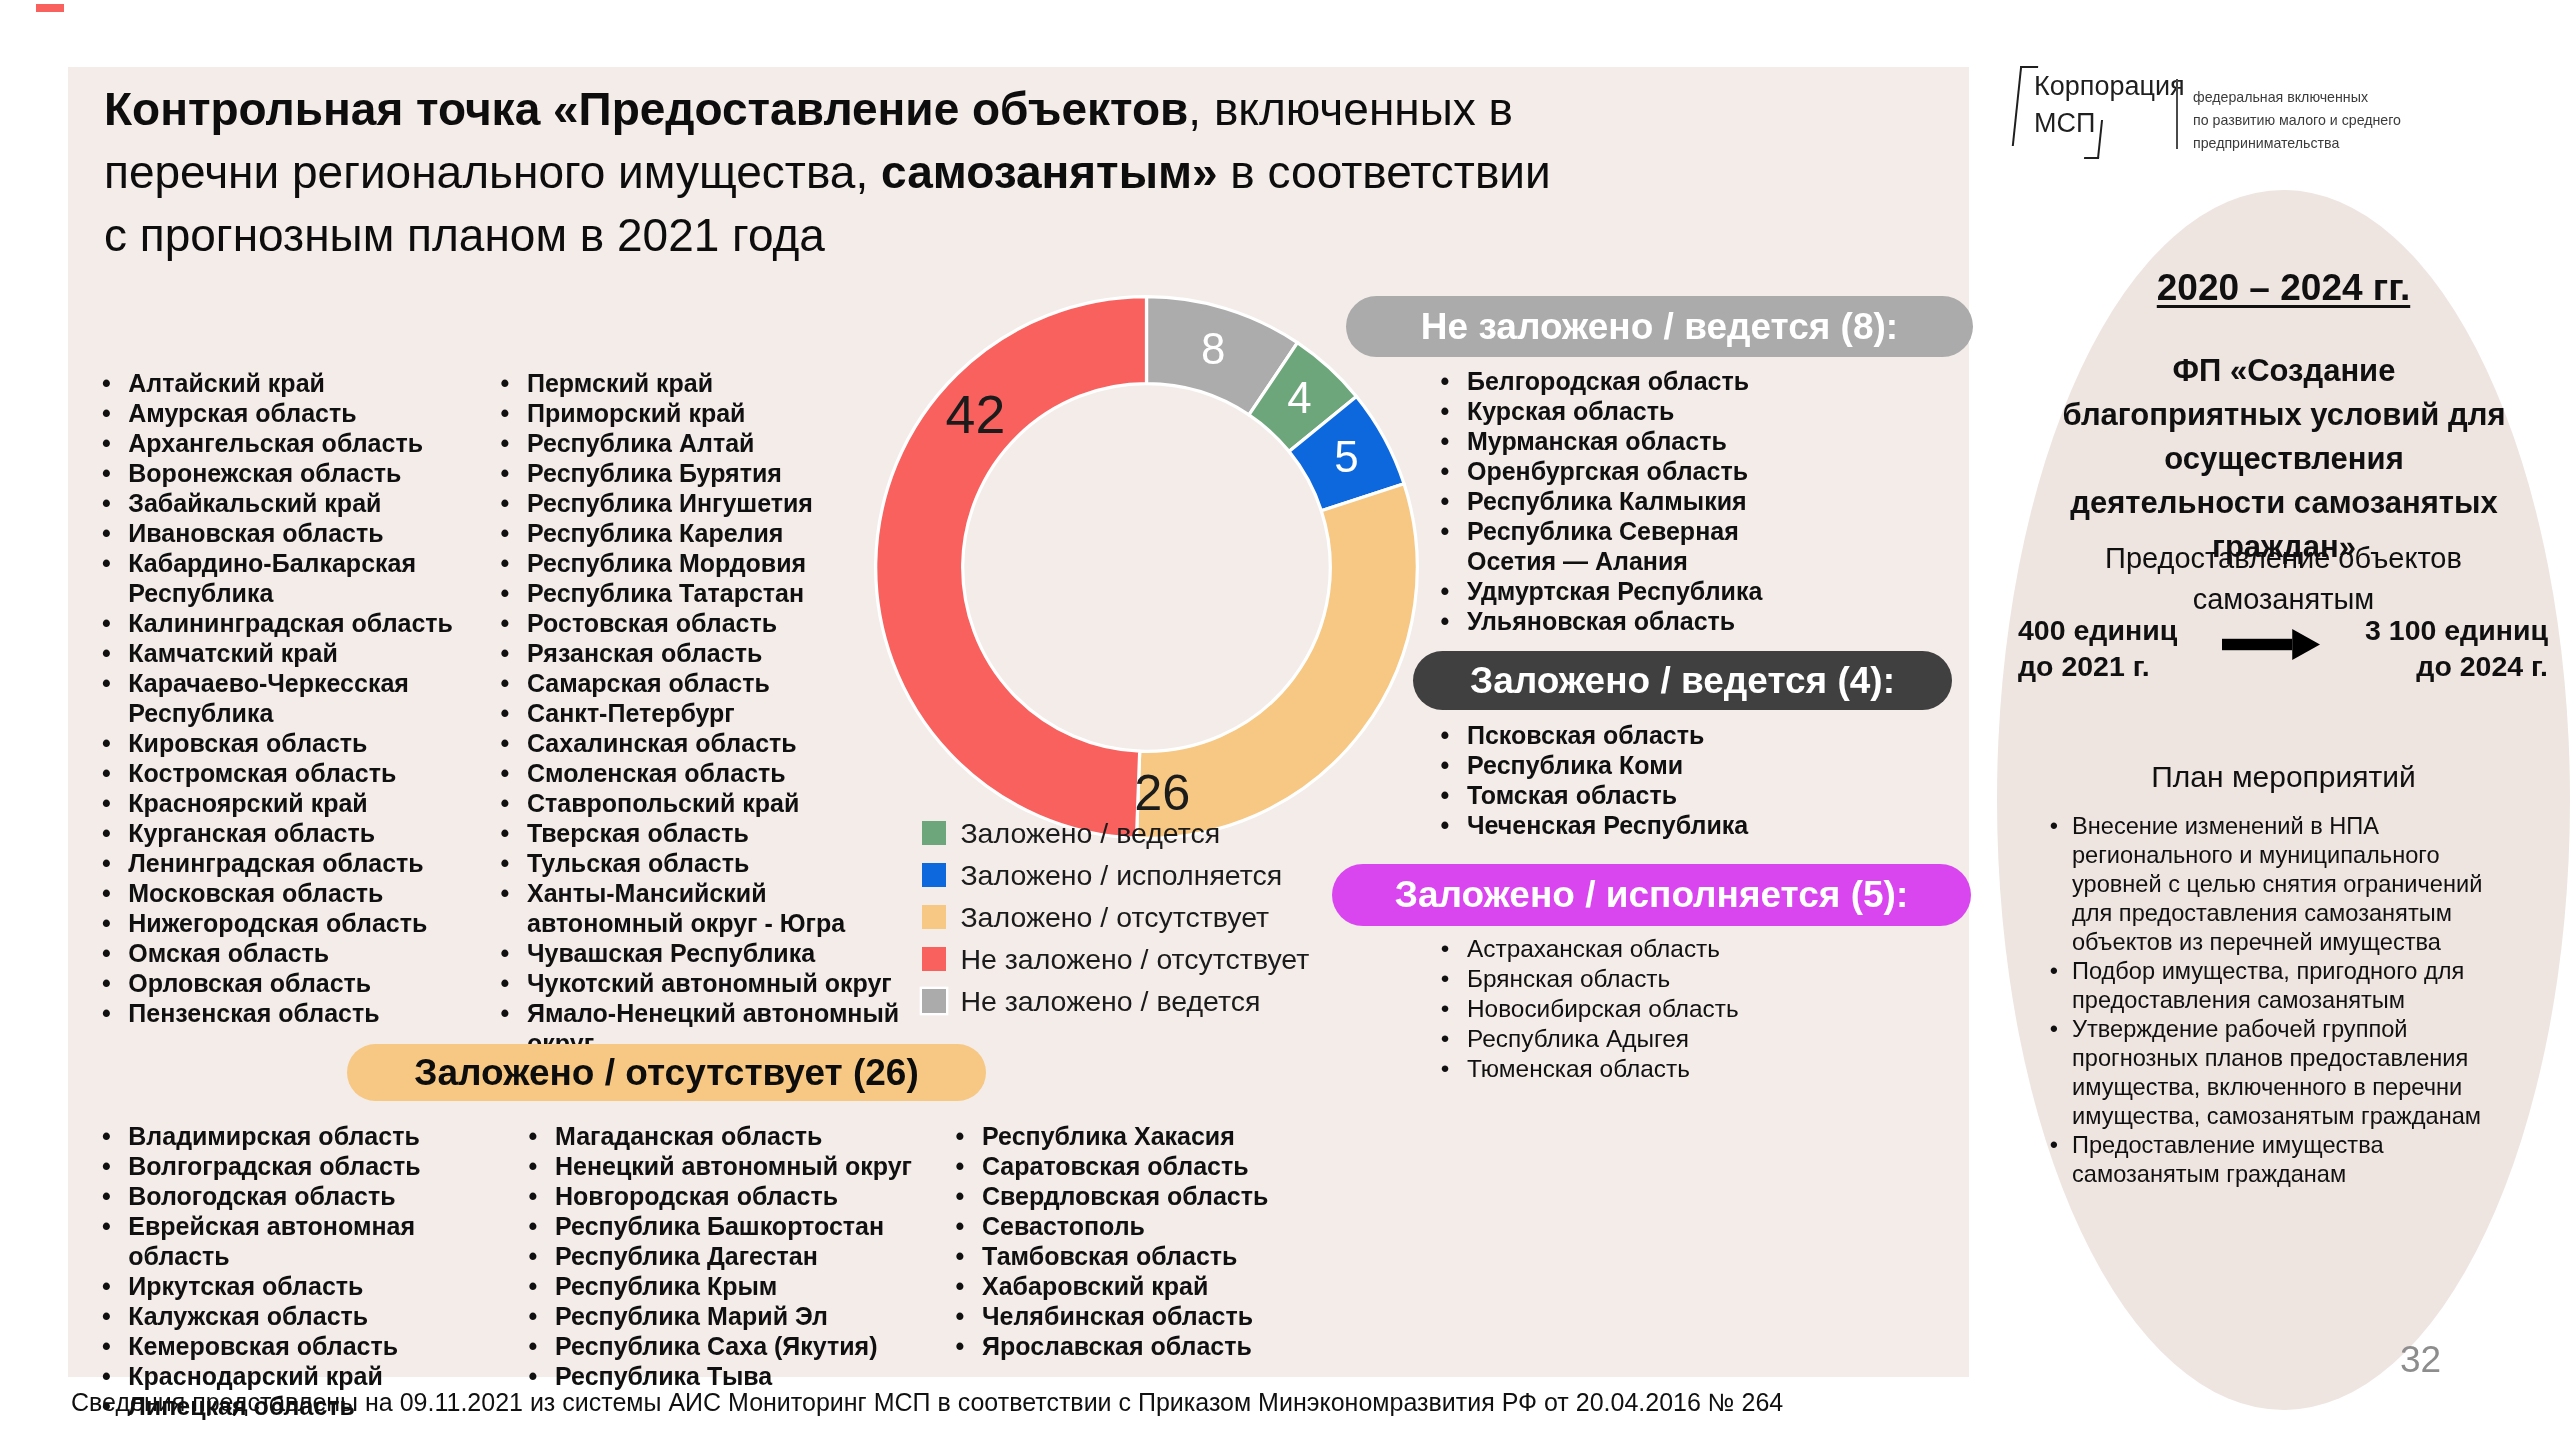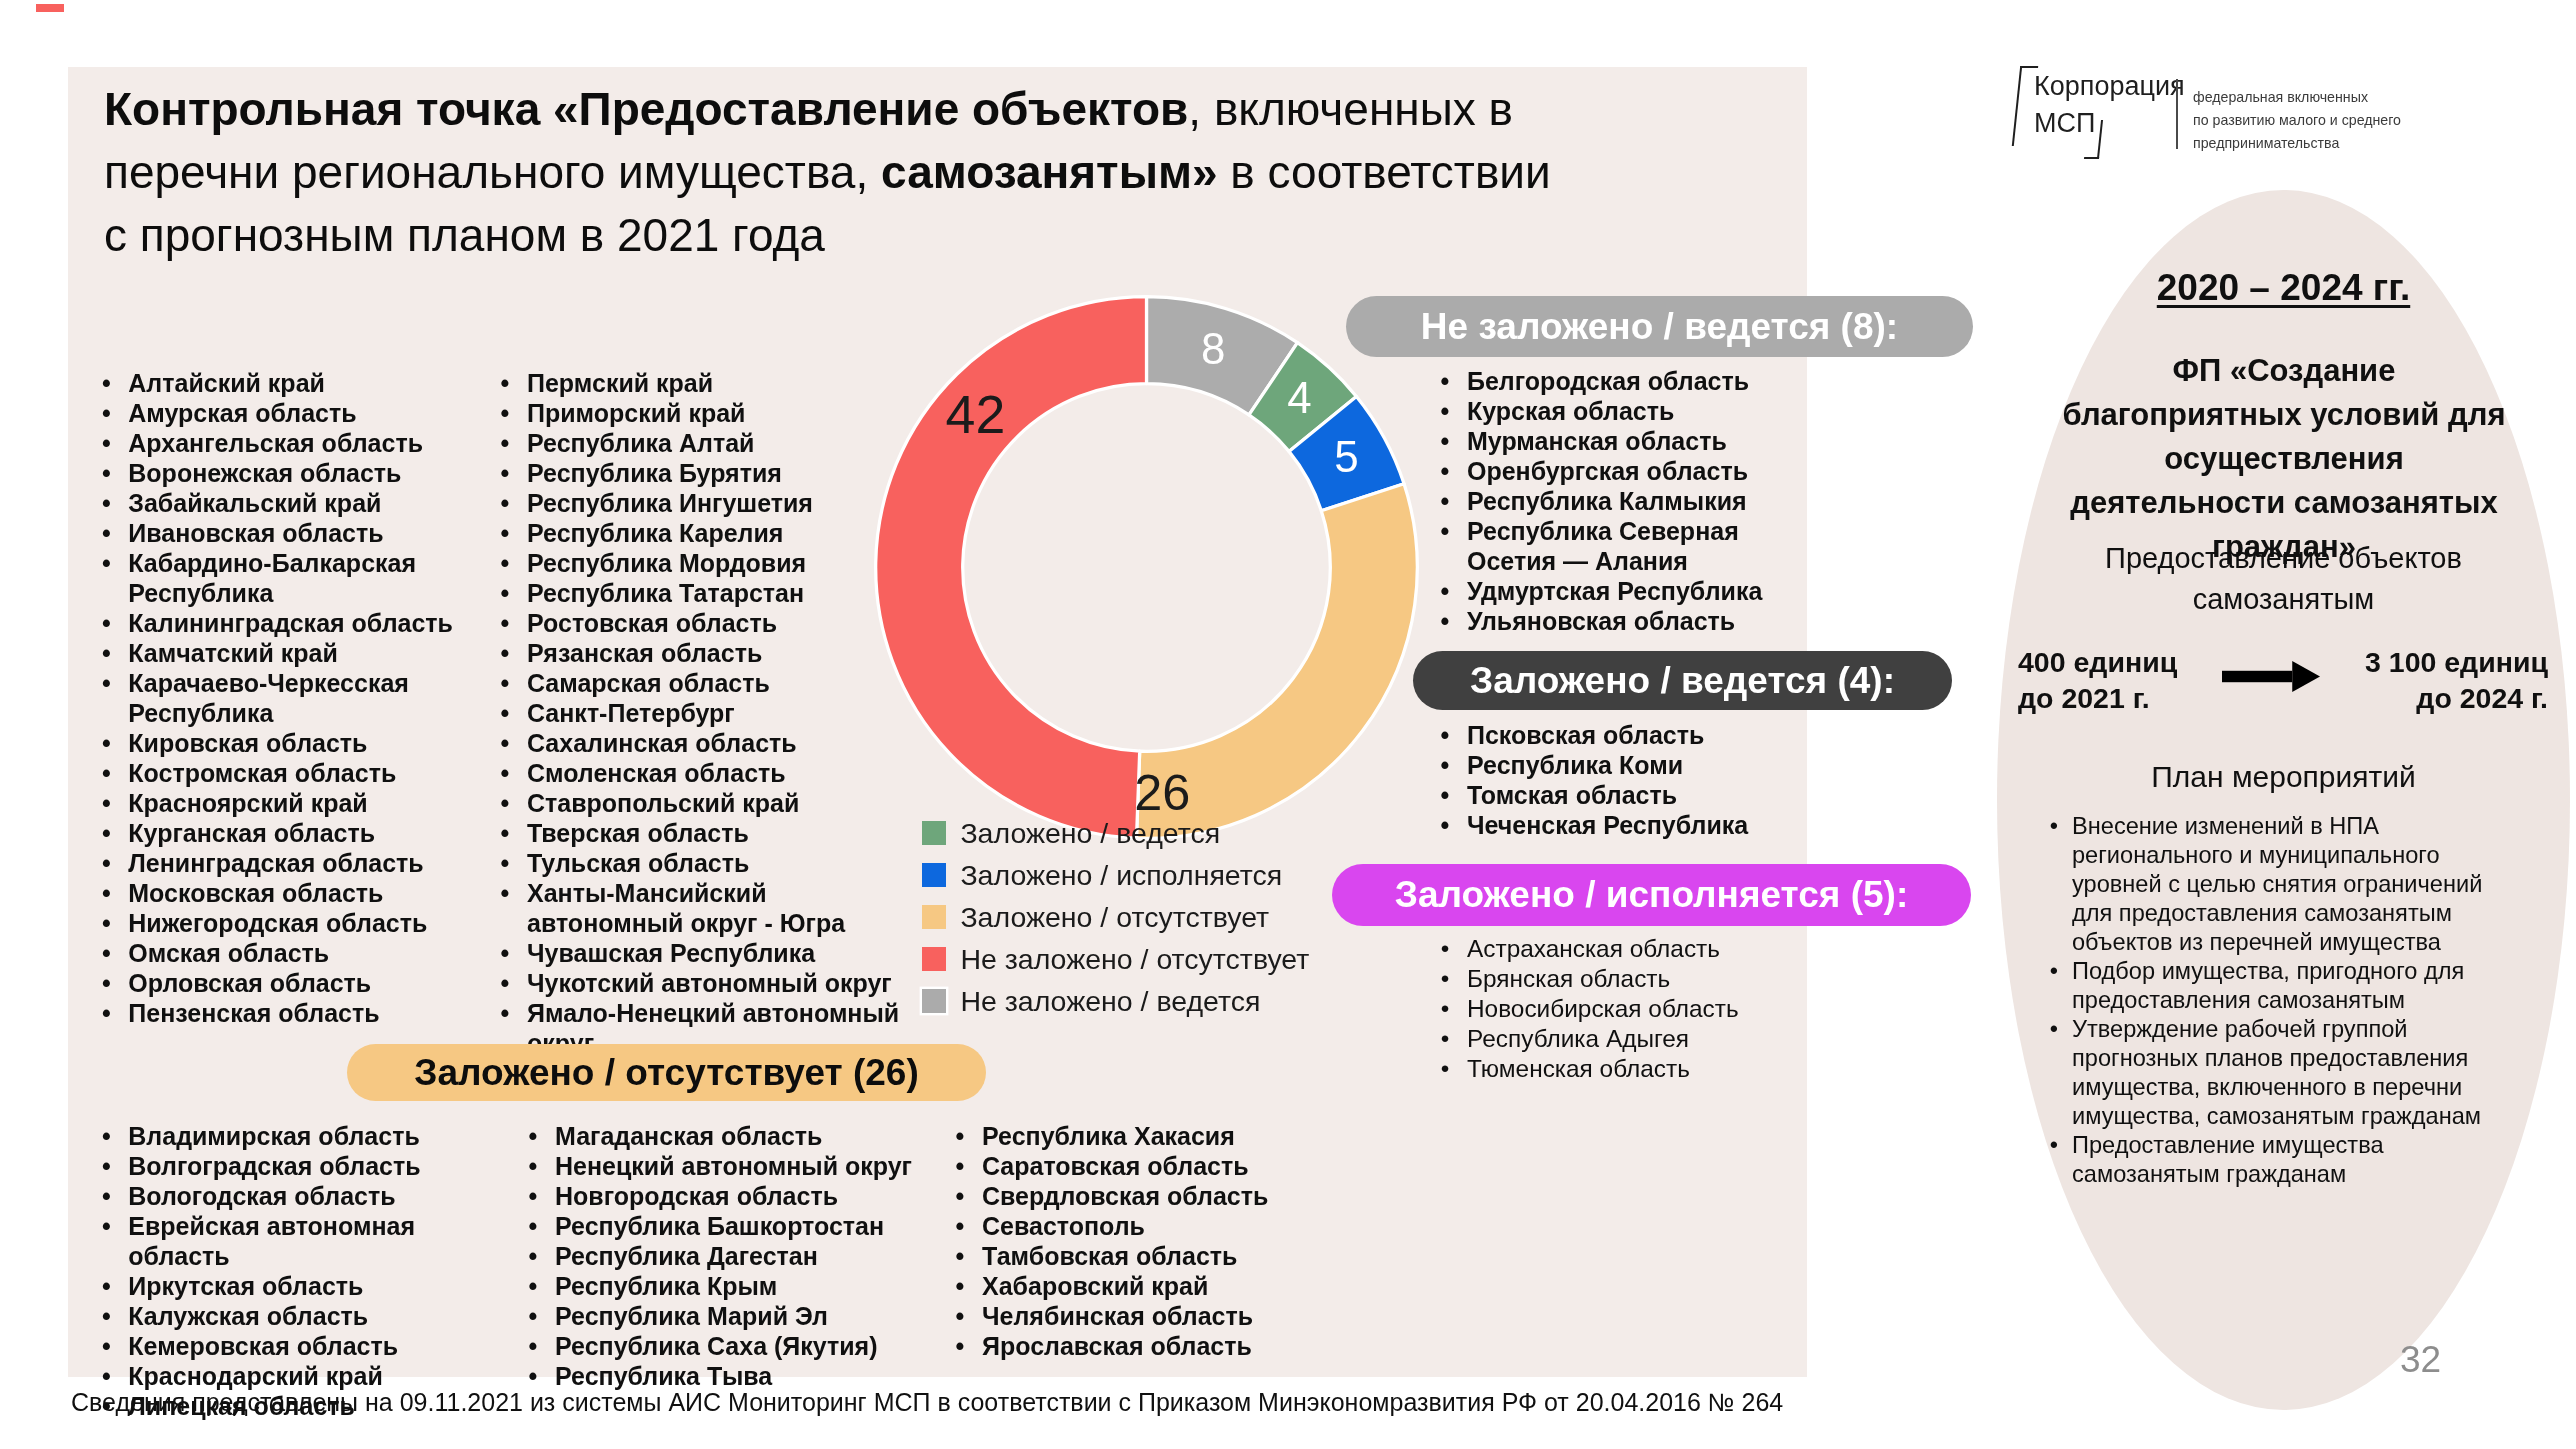--- a/index.html
+++ b/index.html
@@ -1,19 +1,19 @@
 <!DOCTYPE html>
 <html style="font-size:13px"><head>
 <meta charset="utf-8">
 <style>
   html,body{margin:0;padding:0;background:#fff}
   .page{position:relative;width:2576px;height:1449px;background:#ffffff;overflow:hidden;
         font-family:"Liberation Sans","DejaVu Sans",sans-serif;color:#101010}
   .top-dash{position:absolute;left:36px;top:4.1px;width:28px;height:8.1px;background:#F8615E}
-  .panel{position:absolute;left:68px;top:67px;width:1739px;height:1310px;background:#F3ECE9}
+  .panel{position:absolute;left:68px;top:67px;width:1901px;height:1310px;background:#F3ECE9}
   .title{position:absolute;left:36px;top:11.4px;font-size:46px;line-height:63px;color:#0d0d0d}
   .title .tb{font-weight:700}
   .pill{position:absolute;border-radius:39px;display:flex;align-items:center;justify-content:center;
         font-weight:700;font-size:37px;color:#0d0d0d;white-space:nowrap}
   .pill.light{color:#ffffff}
   .list{position:absolute}
   .li{display:flex;align-items:flex-start}
   .bu{flex:none;width:44px;text-align:center}
   .tx{flex:1}
   .blist{font-weight:700;font-size:25px;line-height:30px}
@@ -34,21 +34,21 @@
   .donut{position:absolute;left:802px;top:224px}
   .legend{position:absolute;left:854px;top:745px}
   .leg-row{display:flex;align-items:center;height:42px}
   .chip{width:24.4px;height:24.4px;margin-right:14px;flex:none}
   .leg-label{font-size:28.5px;color:#1b1b1b}
   .ellipse{position:absolute;left:1997px;top:190px;width:573px;height:1220px;border-radius:50%;background:#EEE5E1}
   .sb-years{position:absolute;top:77px;left:0;width:100%;text-align:center;font-size:37px;font-weight:700;
             text-decoration:underline;text-underline-offset:4.9px}
   .sb-prog{position:absolute;top:159px;left:59px;width:456px;text-align:center;font-size:31px;line-height:44px;font-weight:700}
   .sb-sub{position:absolute;top:348px;left:91px;width:391px;text-align:center;font-size:29px;line-height:41px}
-  .sb-units{position:absolute;left:21px;top:454px;width:530px;display:flex;align-items:center;
+  .sb-units{position:absolute;left:21px;top:422px;width:530px;display:flex;align-items:center;
             justify-content:space-between;font-size:28.5px;font-weight:700;line-height:36px}
   .sb-to{text-align:right}
   .sb-arrow{flex:none;margin:0 8.1px}
   .sb-plan{position:absolute;top:570px;left:0;width:100%;text-align:center;font-size:30px}
   .sb-list{left:39px;top:622px;width:488px;font-size:23.6px;line-height:29px}
   .sb-list .bu{width:36px}
   .logo{position:absolute;left:2016px;top:55px;width:561px;height:122px;color:#1f1f1f}
   .br-tl{position:absolute;left:0;top:11.4px;width:16.3px;height:78px;border-left:2.4px solid #1f1f1f;
          border-top:2.4px solid #1f1f1f;transform:skewX(-6deg)}
   .logo-name{position:absolute;left:18px;top:13px;font-size:27px;line-height:37px}

